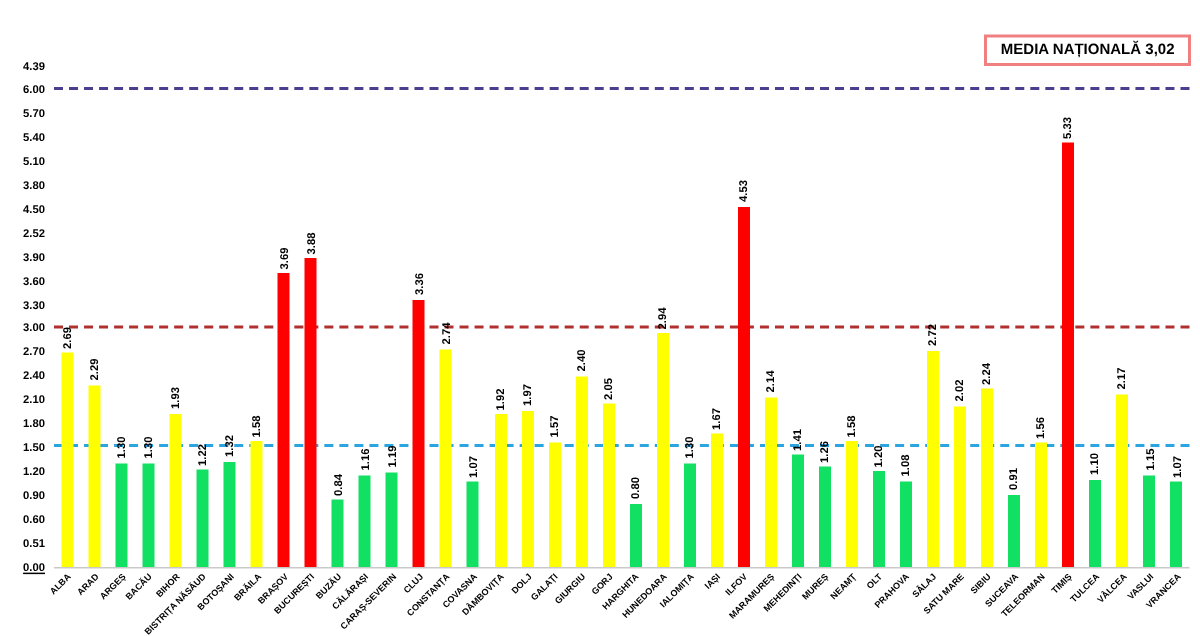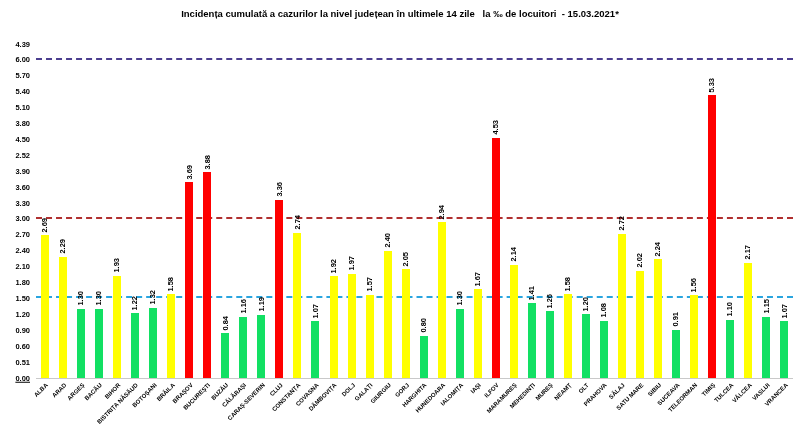--- a/index.html
+++ b/index.html
@@ -102,21 +102,25 @@
     font-weight: bold;
     color: #000000;
     white-space: nowrap;
     line-height: 1;
   }
 </style>
 </head>
 <body>
 
 <div id="frame">
-  <div id="chart-title">Incidența cumulată a cazurilor la nivel județean în ultimele 14 zile   la ‰ de locuitori  - 15.03.2021*</div>
+  <div id="media-box">
+    <span>MEDIA NAȚIONALĂ</span>
+    <span> </span>
+    <span>3,02</span>
+  </div>
   <div id="y-axis">
       <div class="ytick" style="bottom: 0%; text-decoration: underline;">0.00</div>
       <div class="ytick" style="bottom: 4.7619%;">0.51</div>
       <div class="ytick" style="bottom: 9.52381%;">0.60</div>
       <div class="ytick" style="bottom: 14.2857%;">0.90</div>
       <div class="ytick" style="bottom: 19.0476%;">1.20</div>
       <div class="ytick" style="bottom: 23.8095%; margin-top: 23px;">1.50</div>
       <div class="ytick" style="bottom: 28.5714%;">1.80</div>
       <div class="ytick" style="bottom: 33.3333%;">2.10</div>
       <div class="ytick" style="bottom: 38.0952%;">2.40</div>

